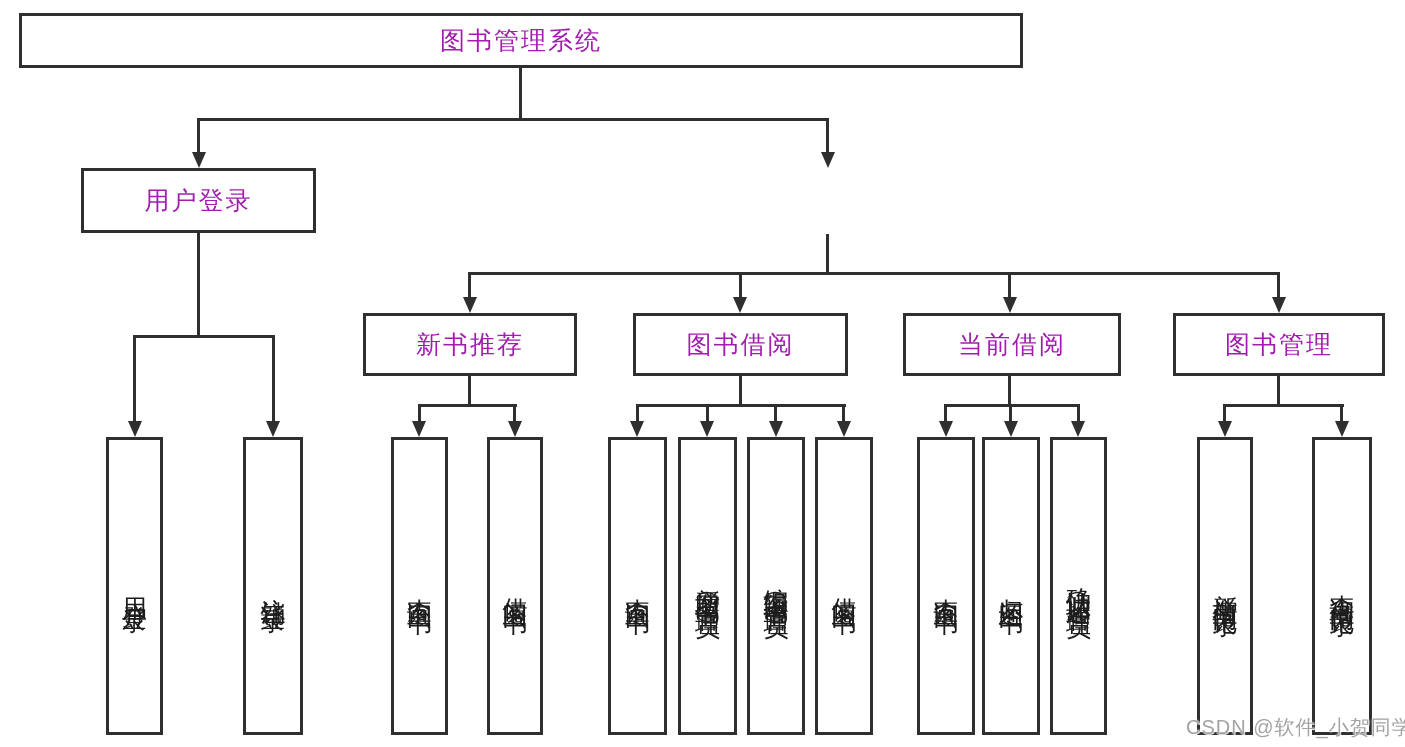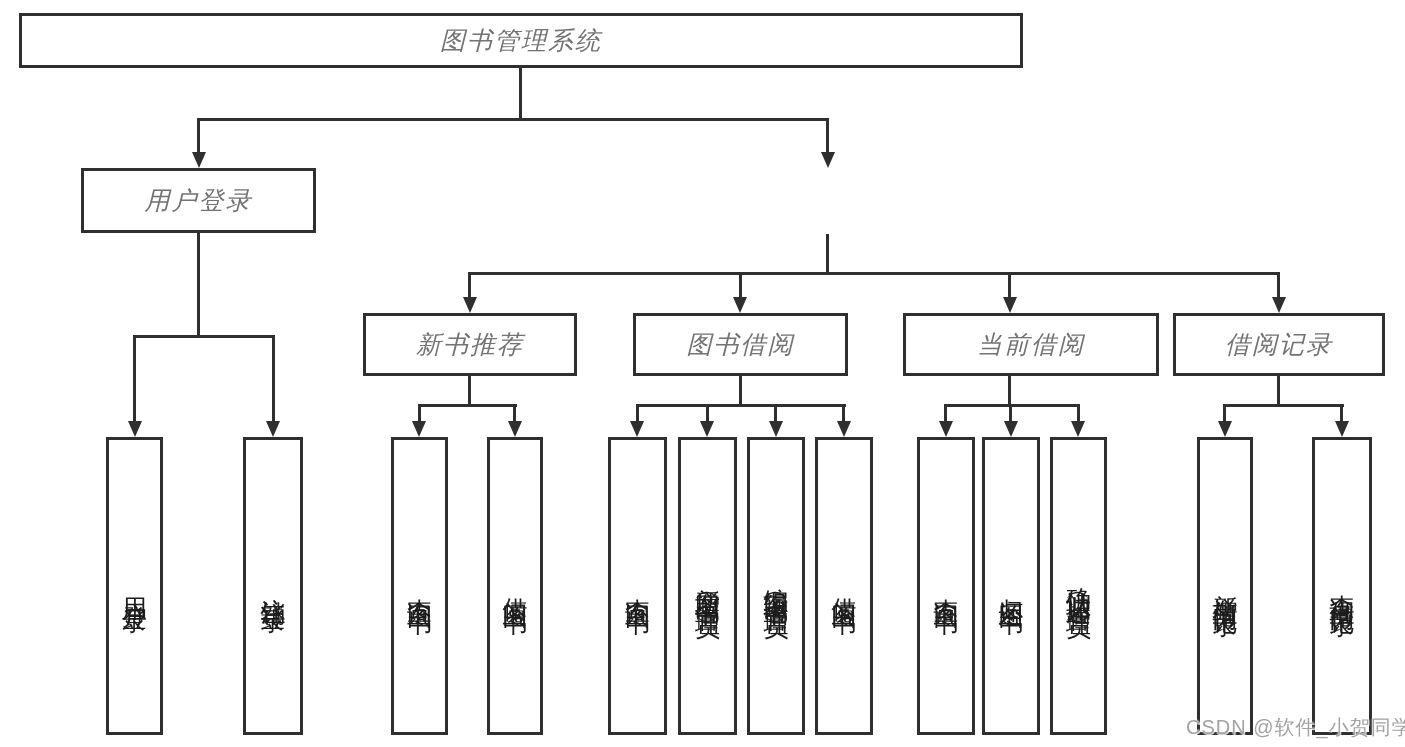--- a/index.html
+++ b/index.html
@@ -5,21 +5,21 @@
   html,body{margin:0;padding:0;background:#fff;}
   #canvas{
     position:relative;width:1405px;height:747px;background:#fff;overflow:hidden;
     font-family:"Liberation Sans","DejaVu Sans",sans-serif;
   }
   .box{
     position:absolute;background:#fff;border:3px solid #2f2f2f;box-sizing:border-box;
     display:flex;align-items:center;justify-content:center;z-index:2;
   }
   .hlabel{
-    font-size:25px;letter-spacing:2px;color:#737373;white-space:nowrap;line-height:1;font-style:italic;
+    font-size:25px;letter-spacing:2px;color:#a21caf;white-space:nowrap;line-height:1;
   }
   .vlabel{
     writing-mode:vertical-rl;text-orientation:mixed;font-size:25px;letter-spacing:4px;
     color:#1c1c1c;line-height:1;
   }
   .line{position:absolute;background:#2f2f2f;z-index:1;}
   .arrow{
     position:absolute;width:0;height:0;z-index:3;
     border-left:7px solid transparent;border-right:7px solid transparent;
     border-top:16px solid #2f2f2f;
@@ -101,25 +101,25 @@
   <div class="box" style="left:81px;top:168px;width:235px;height:65px;">
     <span class="hlabel">用户登录</span>
   </div>
 
   <div class="box" style="left:633px;top:313px;width:215px;height:63px;">
     <span class="hlabel">图书借阅</span>
   </div>
   <div class="box" style="left:363px;top:313px;width:214px;height:63px;">
     <span class="hlabel">新书推荐</span>
   </div>
-  <div class="box" style="left:903px;top:313px;width:256px;height:63px;">
+  <div class="box" style="left:903px;top:313px;width:218px;height:63px;">
     <span class="hlabel">当前借阅</span>
   </div>
   <div class="box" style="left:1173px;top:313px;width:212px;height:63px;">
-    <span class="hlabel">借阅记录</span>
+    <span class="hlabel">图书管理</span>
   </div>
 
   <div class="box" style="left:106px;top:437px;width:57px;height:298px;">
     <span class="vlabel">用户登录</span>
   </div>
   <div class="box" style="left:243px;top:437px;width:60px;height:298px;">
     <span class="vlabel">注销登录</span>
   </div>
 
   <div class="box" style="left:391px;top:437px;width:57px;height:298px;">

